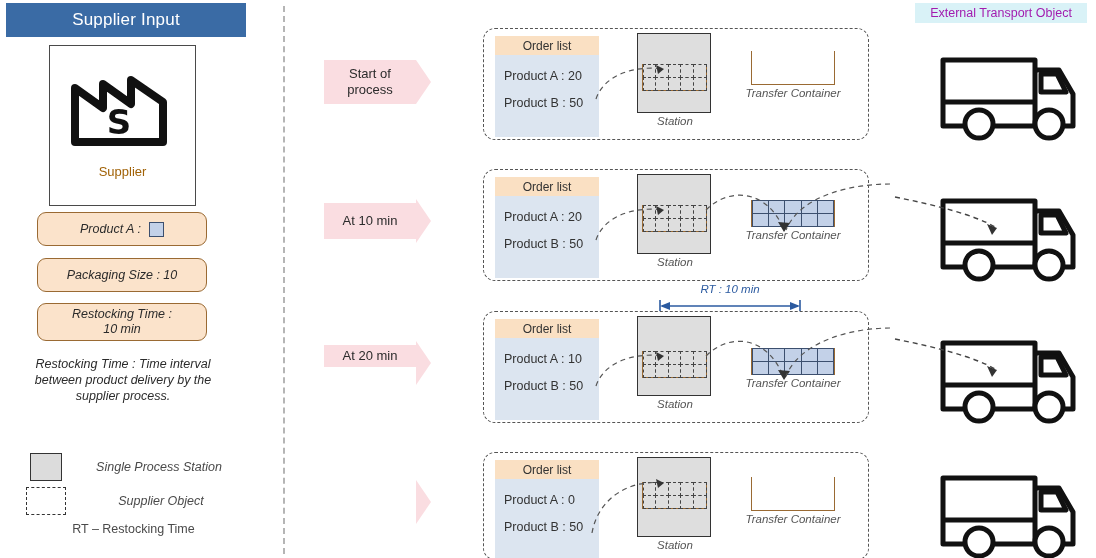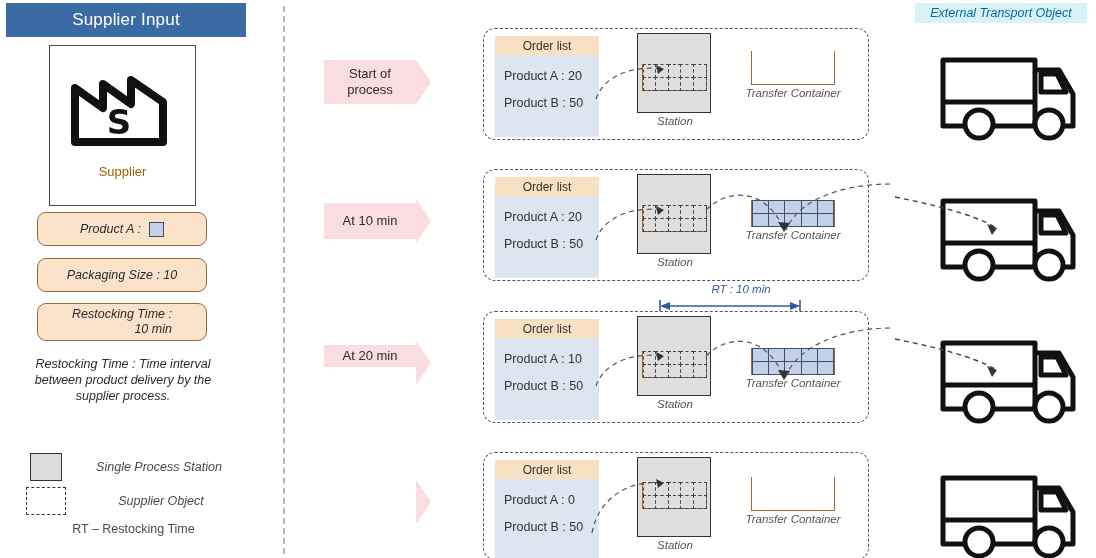--- a/index.html
+++ b/index.html
@@ -27,21 +27,21 @@
     display:flex;flex-direction:column;align-items:center;justify-content:flex-start;
   }
   #factory-icon{margin-top:12px;}
   #supplier-caption{font-size:13px;color:#a16207;margin-top:14px;}
 
   .pill{
     position:absolute;left:37px;width:170px;
     background:#fbe3cb;border:1px solid #9a6a33;border-radius:9px;
     display:flex;align-items:center;justify-content:center;
     font-style:italic;font-size:12.5px;color:#2b2b2b;
-    text-align:right;line-height:15px;box-sizing:border-box;
+    text-align:center;line-height:15px;box-sizing:border-box;
   }
   #pill-product-a{top:212px;height:34px;}
   #pill-packaging{top:258px;height:34px;}
   #pill-restock{top:303px;height:38px;}
   .swatch-inline{
     display:inline-block;width:13px;height:13px;
     background:#c3d1e8;border:1px solid #3c4f6e;
     margin-left:8px;vertical-align:-2px;
   }
 
@@ -133,29 +133,29 @@
     display:grid;grid-template-columns:repeat(5,1fr);box-sizing:border-box;
   }
   .tc-full .cell{height:14px;background:#c3d1e8;border:1px solid #3c4f6e;box-sizing:border-box;margin:-0.5px;}
 
   
   .truck{position:absolute;left:935px;}
 
   
   #ext-tag{
     left:915px;top:3px;width:172px;height:20px;
-    background:#d9f2f7;color:#0369a1;
+    background:#d9f2f7;color:#a21caf;
     display:flex;align-items:center;justify-content:center;
-    font-style:italic;font-size:12.5px;
+    font-size:12.5px;
   }
 
   
   #rt-dim{left:650px;top:283px;width:160px;height:30px;}
   #rt-label{
-    position:absolute;left:11px;top:0;width:160px;text-align:center;
+    position:absolute;left:0;top:0;width:160px;text-align:center;
     font-style:italic;font-size:11.5px;color:#2b5aa0;
   }
   svg{overflow:visible;}
 </style>
 </head>
 <body>
 
 <div class="abs" id="left-panel">
 
   <div class="abs" id="supplier-title">Supplier Input</div>

